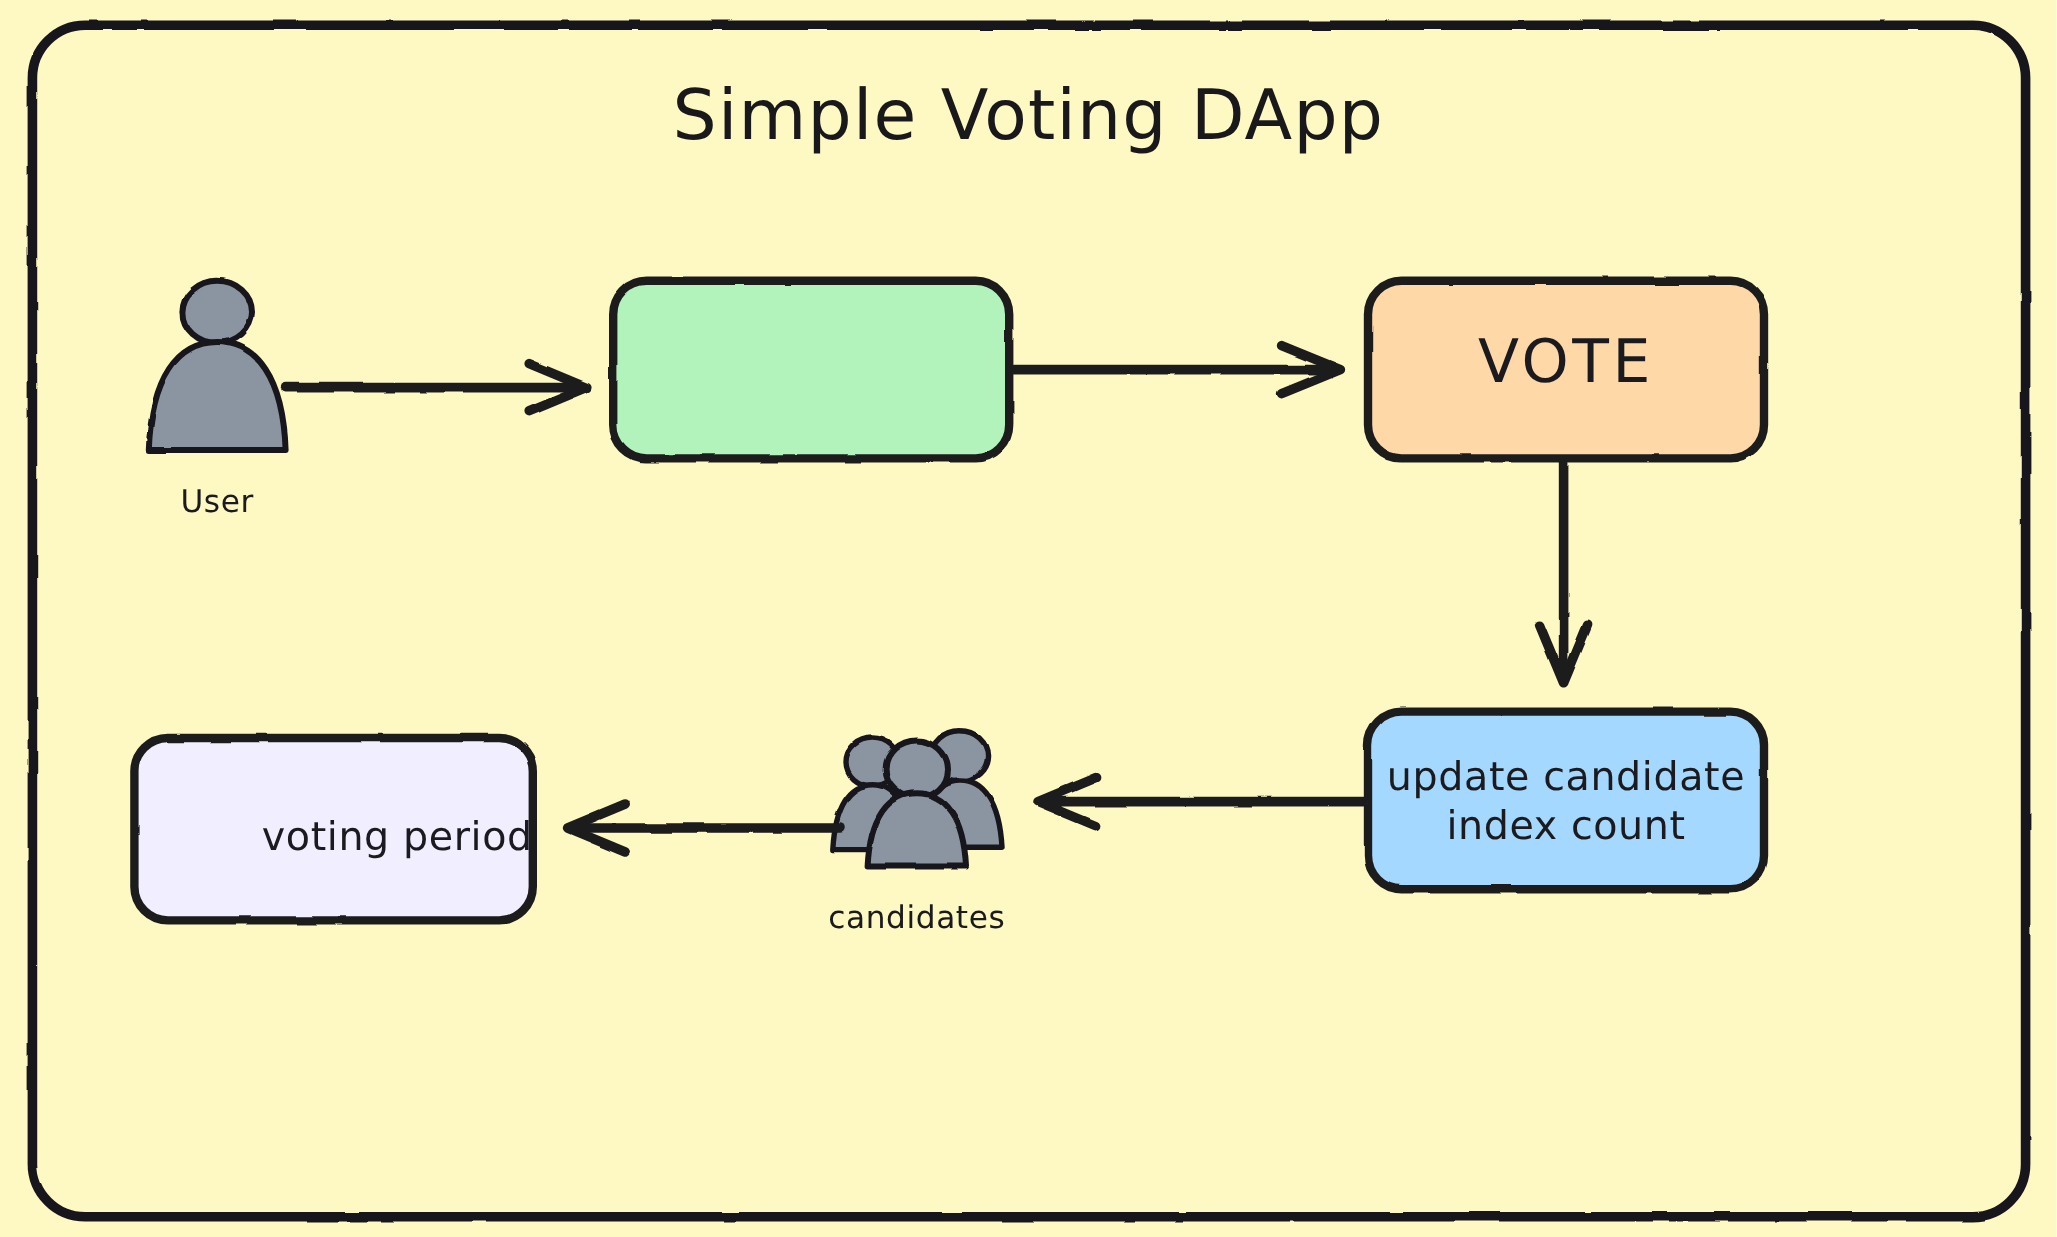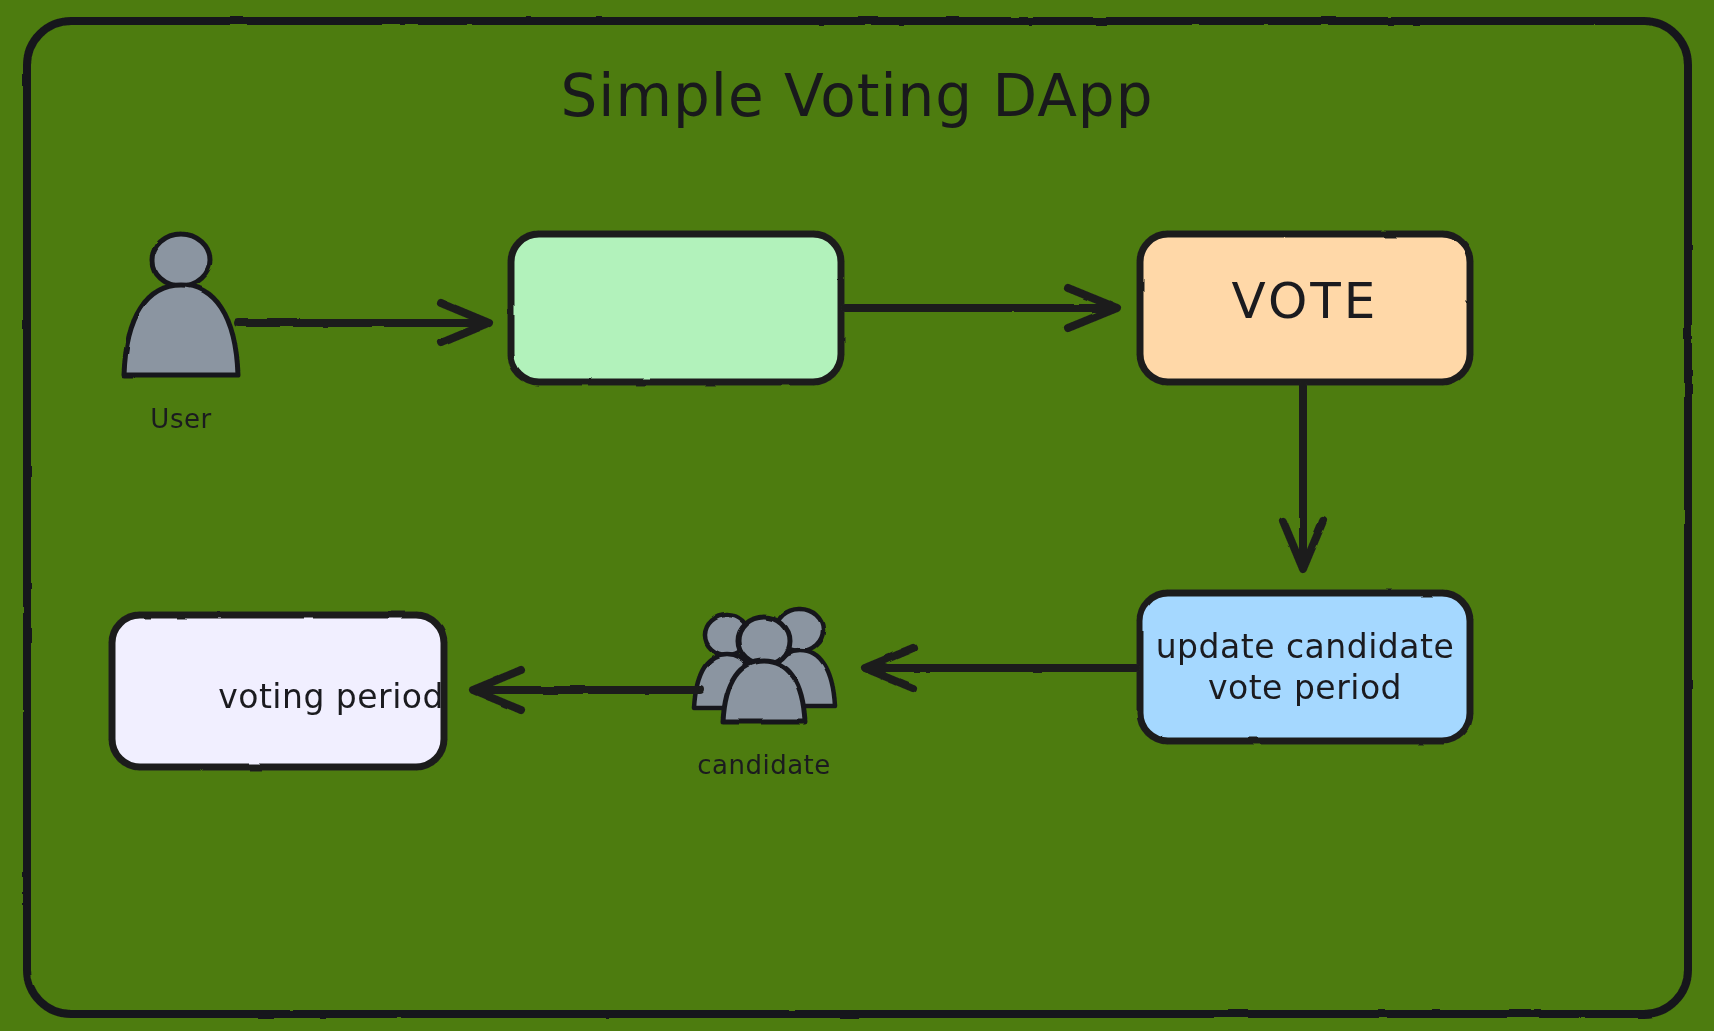--- a/index.html
+++ b/index.html
@@ -10,21 +10,21 @@
   body {
     width: 1714px;
     height: 1031px;
     font-family: "DejaVu Sans", sans-serif;
     overflow: hidden;
   }
   #canvas {
     position: relative;
     width: 1714px;
     height: 1031px;
-    background: #4d7c0f;
+    background: #fef9c3;
   }
   svg.layer {
     position: absolute;
     left: 0;
     top: 0;
     width: 1714px;
     height: 1031px;
   }
   .hand {
     font-family: "DejaVu Sans", sans-serif;
@@ -151,24 +151,24 @@
 
   <div id="title-text" class="hand">Simple Voting DApp</div>
 
 
   <div class="node-text vote-label hand" style="left:1140px; top:270px; width:330px;">
     <div>VOTE</div>
   </div>
 
   <div class="node-text box-label hand" style="left:1134px; top:626px; width:342px;">
     <div>update candidate</div>
-    <div>vote period</div>
+    <div>index count</div>
   </div>
 
   <div class="node-text box-label hand" style="left:112px; top:676px; width:332px;text-align:right;">
     <div>voting period</div>
   </div>
 
   <div class="caption hand" style="left:101px; top:404px; width:160px;">User</div>
 
-  <div class="caption hand" style="left:664px; top:750px; width:200px;">candidate</div>
+  <div class="caption hand" style="left:664px; top:750px; width:200px;">candidates</div>
 
 </div>
 
 </body></html>

